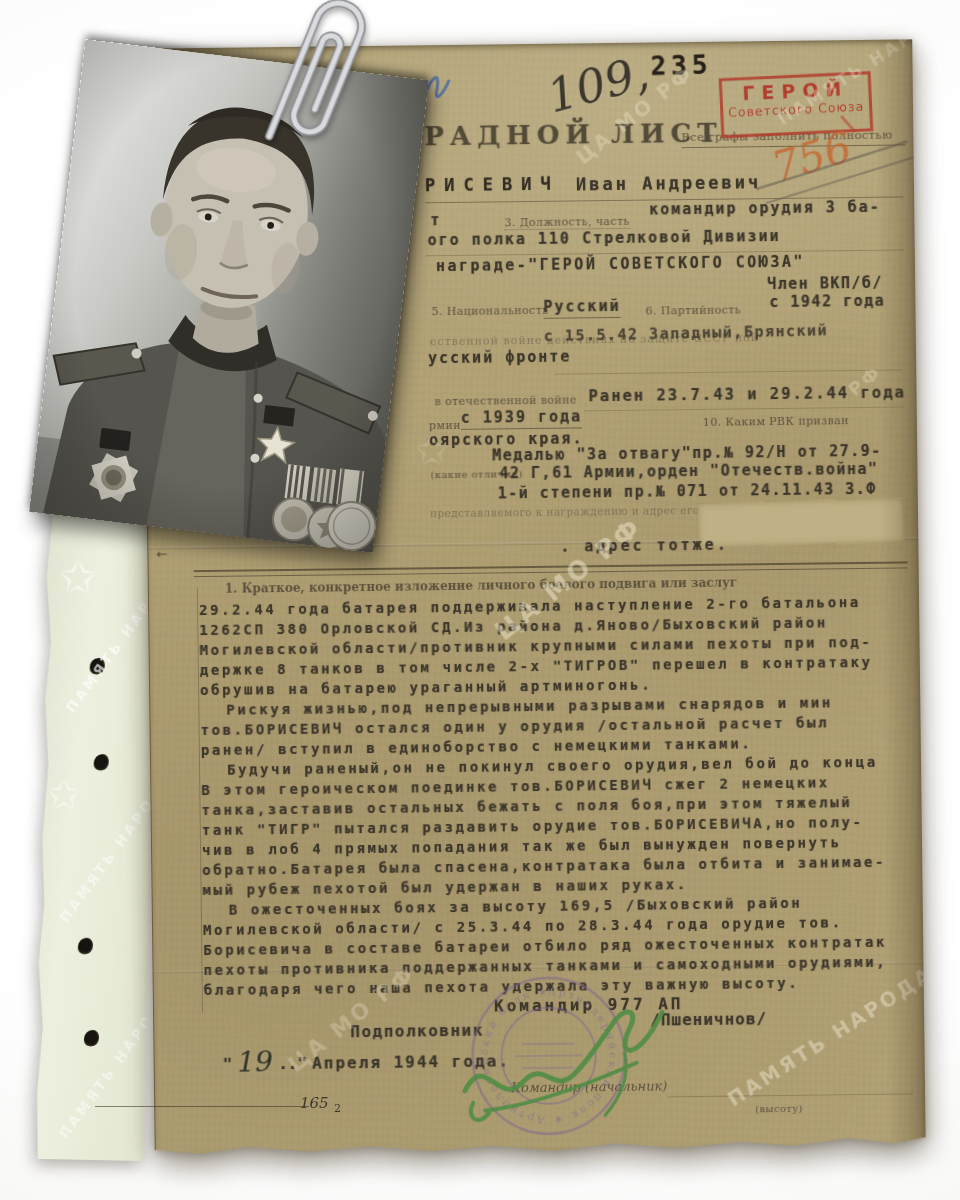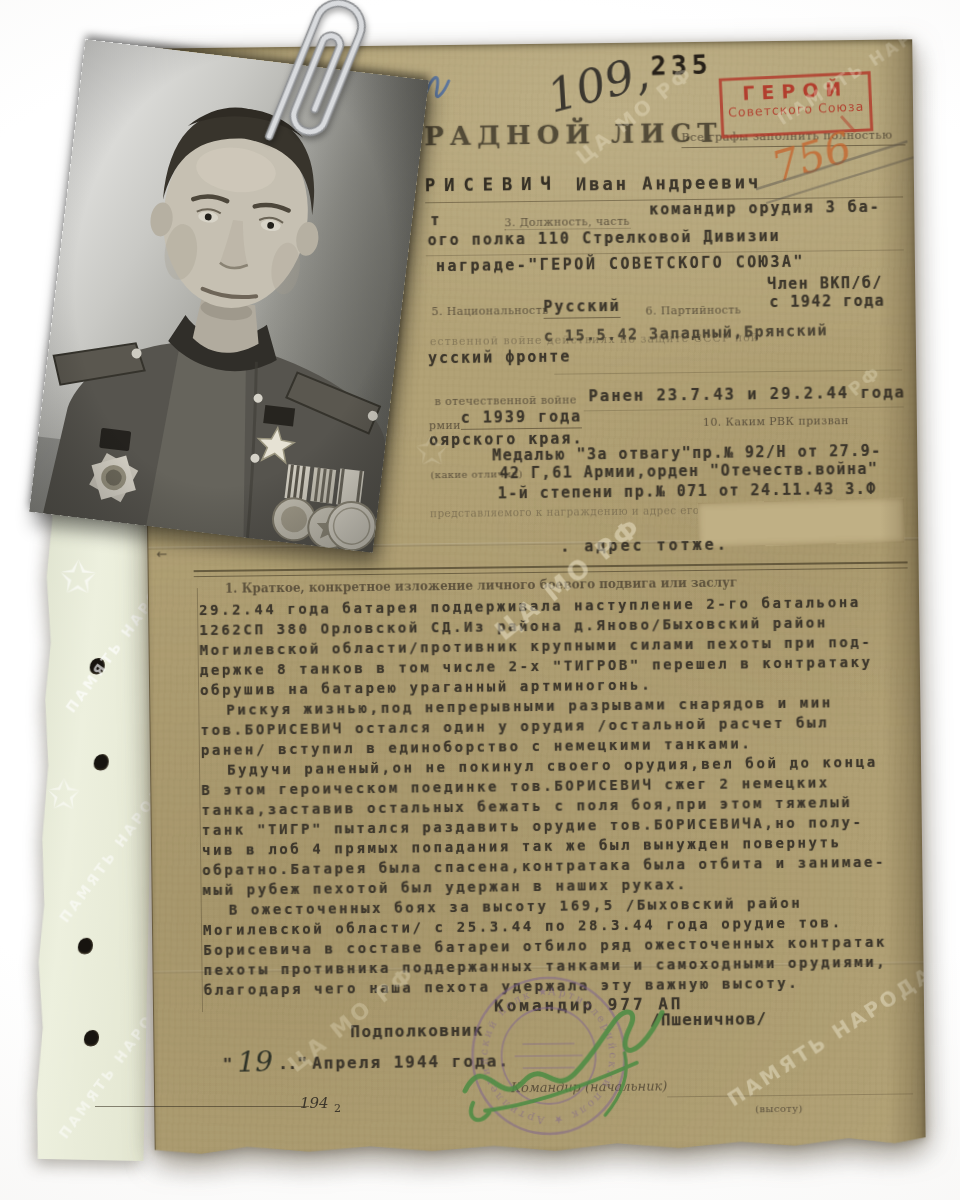--- a/index.html
+++ b/index.html
@@ -226,21 +226,21 @@
           <path d="M318,1058 c-8,16 6,24 16,10" stroke-width="4"></path>
           <path d="M470,1010 c6,26 -8,48 -20,62" stroke-width="3.4"></path>
         </g>
       </svg>
 
       <div class="curl"></div>
     </div>
   </div>
 
   <div class="annot" style="left:95px;top:1106px;width:214px;border-top:1px solid rgba(50,42,28,.55);"></div>
-  <div class="annot hand" style="left:300px;top:1094px;font-size:15px;color:#3c362b;">194</div>
+  <div class="annot hand" style="left:300px;top:1094px;font-size:15px;color:#3c362b;">165</div>
   <div class="annot" style="left:334px;top:1102px;font-size:11px;color:#3c362b;font-family:'DejaVu Serif',serif;">2</div>
 
   <div class="photo-wrap">
     <svg width="346" height="476" viewBox="0 0 346 476">
       <defs>
         <linearGradient id="pg1" x1="0" y1="0" x2="1" y2="0.6">
           <stop offset="0" stop-color="#ececea"></stop>
             <stop offset=".35" stop-color="#c9c9c5"></stop>
           <stop offset=".7" stop-color="#9a9a94"></stop>
             <stop offset="1" stop-color="#7c7c76"></stop>

